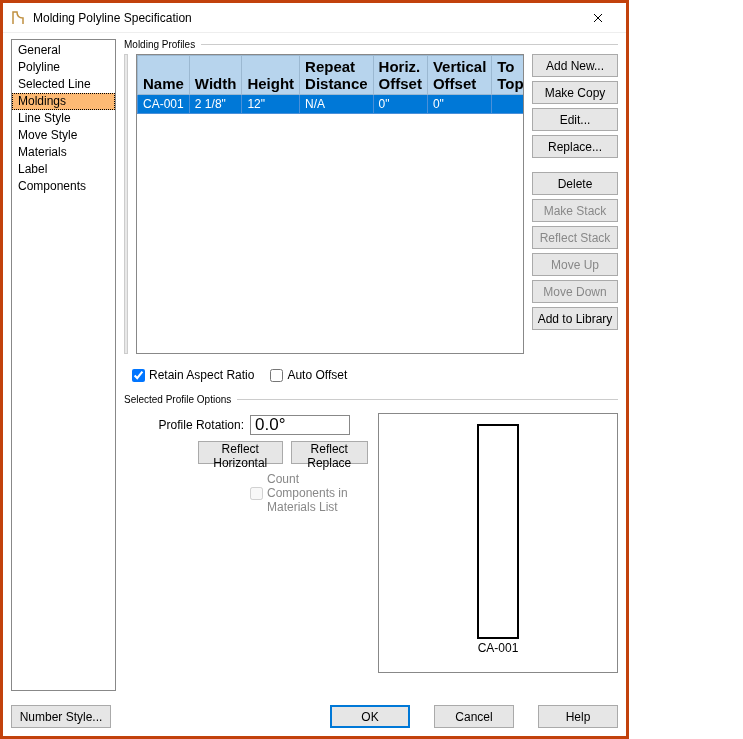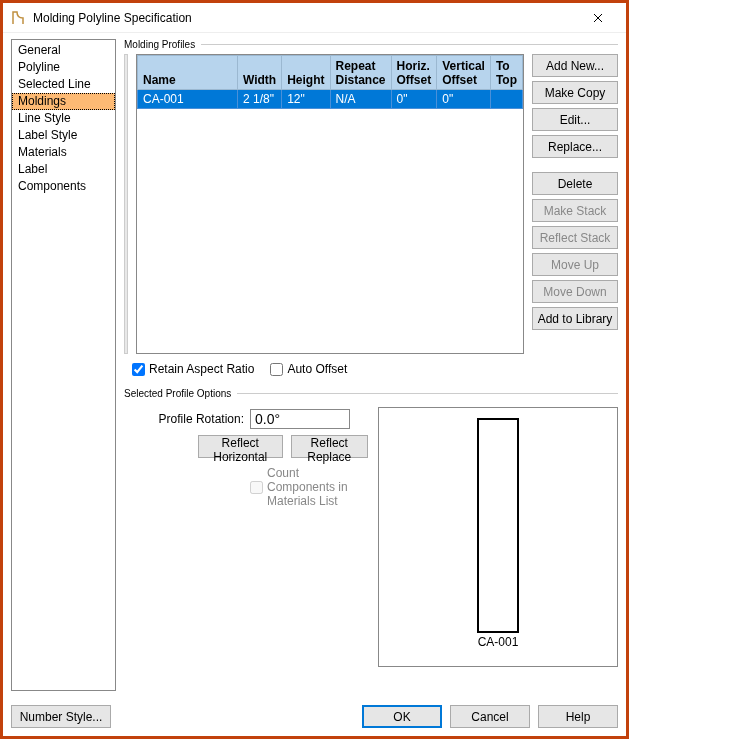--- a/index.html
+++ b/index.html
@@ -113,21 +113,21 @@
     width: 100%;
   }
   table.profiles th {
     background: #b7d4ed;
     border: 1px solid #9bb8d1;
     padding: 2px 5px;
     font-weight: bold;
     text-align: left;
     vertical-align: bottom;
     height: 34px;
-    font-size: 12px;
+    font-size: 15px;
   }
   table.profiles td {
     border: 1px solid #4a90d9;
     padding: 2px 5px;
     background: #0078d7;
     color: #fff;
     height: 18px;
     font-size: 12px;
   }
   .btn-col {
@@ -153,21 +153,21 @@
     cursor: default;
   }
   button.std.primary {
     border: 2px solid #0078d7;
     background: #e6e6e6;
   }
   .checkbox-row {
     display: flex;
     align-items: center;
     gap: 16px;
-    margin-top: 8px;
+    margin-top: 14px;
     padding-left: 8px;
   }
   .checkbox-row label {
     display: flex;
     align-items: center;
     gap: 4px;
     cursor: pointer;
   }
   input[type=checkbox] {
     width: 13px;
@@ -198,21 +198,21 @@
   .form-row .lbl {
     width: 120px;
     text-align: right;
   }
   input[type=text].field {
     width: 100px;
     height: 20px;
     border: 1px solid #888;
     padding: 1px 4px;
     font-family: inherit;
-    font-size: 14px;
+    font-size: 17px;
   }
   .btn-row {
     display: flex;
     gap: 8px;
     margin-left: 74px;
     margin-bottom: 8px;
   }
   .btn-row button.std {
     width: auto;
     padding: 0 8px;
@@ -252,21 +252,21 @@
     justify-content: space-between;
     align-items: center;
     padding: 8px;
     gap: 8px;
   }
   .footer-left {
     display: flex;
   }
   .footer-right {
     display: flex;
-    gap: 8px;
+    gap: 24px;
   }
   .footer button.std {
     width: 80px;
   }
   .footer-left button.std {
     width: 100px;
   }
 </style>
 </head>
 <body>
@@ -287,21 +287,21 @@
     </div>
   </div>
 
   <div class="body">
     <div class="sidebar">
       <div class="sidebar-item">General</div>
       <div class="sidebar-item">Polyline</div>
       <div class="sidebar-item">Selected Line</div>
       <div class="sidebar-item selected">Moldings</div>
       <div class="sidebar-item">Line Style</div>
-      <div class="sidebar-item">Label Style</div>
+      <div class="sidebar-item">Move Style</div>
       <div class="sidebar-item">Materials</div>
       <div class="sidebar-item">Label</div>
       <div class="sidebar-item">Components</div>
       <div class="sidebar-spacer"></div>
     </div>
 
     <div class="main">
       <div class="group-label">
         <span>Molding Profiles</span>
         <span class="line"></span>

